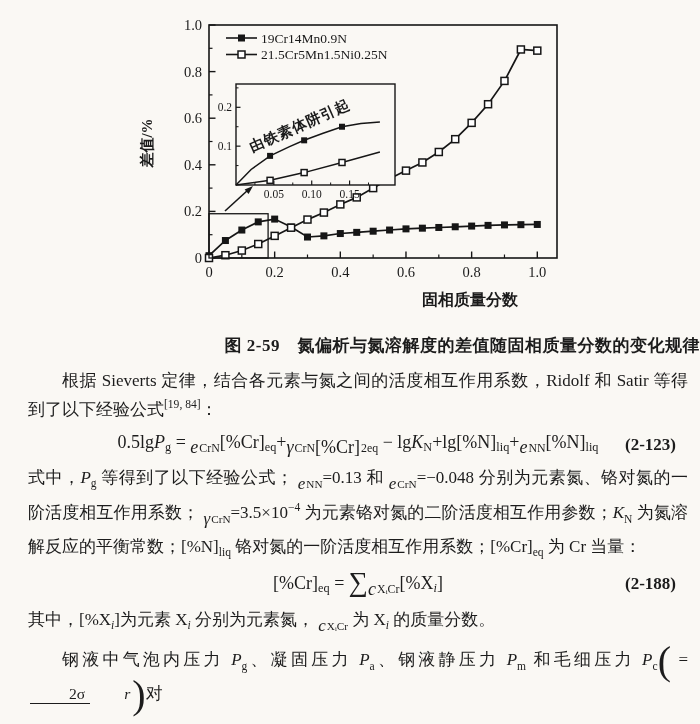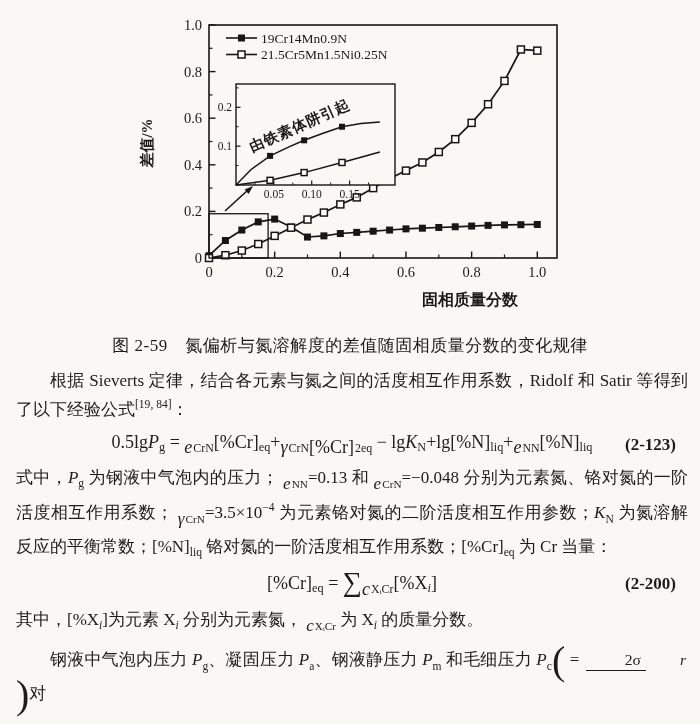--- a/index.html
+++ b/index.html
@@ -15,24 +15,24 @@
   svg text{fill:#1a1a1a;}
   .watermark{
     position:absolute;left:532px;top:283px;
     color:#9db9dd;opacity:.9;
     font-family:"Liberation Sans","DejaVu Sans",sans-serif;
     pointer-events:none;white-space:nowrap;
   }
   .wm1{font-size:17px;letter-spacing:9px;}
   .wm2{font-size:20px;letter-spacing:2px;margin-top:0px;}
   .caption{
-    text-align:center;font-weight:normal;font-size:17px;
+    text-align:right;font-weight:bold;font-size:17px;
     margin:4px 0 10px 0;letter-spacing:.5px;
   }
-  .text-block{padding:0 12px 0 16px;}
+  .text-block{padding:0 12px 0 28px;}
   .para{font-size:17px;line-height:1.66;margin:0;text-align:justify;}
   .indent{text-indent:2em;}
   .s-n{}
   .s-i{font-style:italic;}
   .s-sub{font-size:68%;vertical-align:-22%;}
   .s-subi{font-size:68%;vertical-align:-22%;font-style:italic;}
   .s-sup{font-size:68%;vertical-align:38%;}
   .s-big{font-size:150%;line-height:1;vertical-align:-8%;}
   .s-bigp{font-size:235%;font-weight:300;line-height:.8;vertical-align:middle;}
   .ss-wrap{display:inline-flex;align-items:center;vertical-align:-0.32em;}
@@ -216,21 +216,21 @@
           </span><span class="s-n"> − lg</span><span class="s-i">K</span><span class="s-sub">N</span><span class="s-n">+lg[%N]</span><span class="s-sub">liq</span><span class="s-n">+</span><span class="ss-wrap">
             <span class="s-i">e</span>
             <span class="ss-stack">
               <span>N</span>
               <span>N</span>
             </span>
           </span><span class="s-n">[%N]</span><span class="s-sub">liq</span></span>
       <span class="eq-no">(2-123)</span>
     </div>
 
-    <p class="para"><span class="s-n">式中，</span><span class="s-i">P</span><span class="s-sub">g</span><span class="s-n"> 为钢液中气泡内的压力； </span><span class="ss-wrap">
+    <p class="para"><span class="s-n">式中，</span><span class="s-i">P</span><span class="s-sub">g</span><span class="s-n"> 等得到了以下经验公式； </span><span class="ss-wrap">
           <span class="s-i">e</span>
           <span class="ss-stack">
             <span>N</span>
             <span>N</span>
           </span>
         </span><span class="s-n">=0.13 和 </span><span class="ss-wrap">
           <span class="s-i">e</span>
           <span class="ss-stack">
             <span>Cr</span>
             <span>N</span>
@@ -244,21 +244,21 @@
         </span><span class="s-n">=3.5×10</span><span class="s-sup">−4</span><span class="s-n"> 为元素铬对氮的二阶活度相互作用参数；</span><span class="s-i">K</span><span class="s-sub">N</span><span class="s-n"> 为氮溶解反应的平衡常数；[%N]</span><span class="s-sub">liq</span><span class="s-n"> 铬对氮的一阶活度相互作用系数；[%Cr]</span><span class="s-sub">eq</span><span class="s-n"> 为 Cr 当量：</span></p>
 
     <div class="equation">
       <span class="eq-body"><span class="s-n">[%Cr]</span><span class="s-sub">eq</span><span class="s-n"> = </span><span class="s-big">∑</span><span class="ss-wrap">
             <span class="s-i">c</span>
             <span class="ss-stack">
               <span>Xᵢ</span>
               <span>Cr</span>
             </span>
           </span><span class="s-n">[%X</span><span class="s-subi">i</span><span class="s-n">]</span></span>
-      <span class="eq-no">(2-200)</span>
+      <span class="eq-no">(2-188)</span>
     </div>
 
     <p class="para"><span class="s-n">其中，[%X</span><span class="s-subi">i</span><span class="s-n">]为元素 X</span><span class="s-subi">i</span><span class="s-n"> 分别为元素氮， </span><span class="ss-wrap">
           <span class="s-i">c</span>
           <span class="ss-stack">
             <span>Xᵢ</span>
             <span>Cr</span>
           </span>
         </span><span class="s-n"> 为 X</span><span class="s-subi">i</span><span class="s-n"> 的质量分数。</span></p>
 

